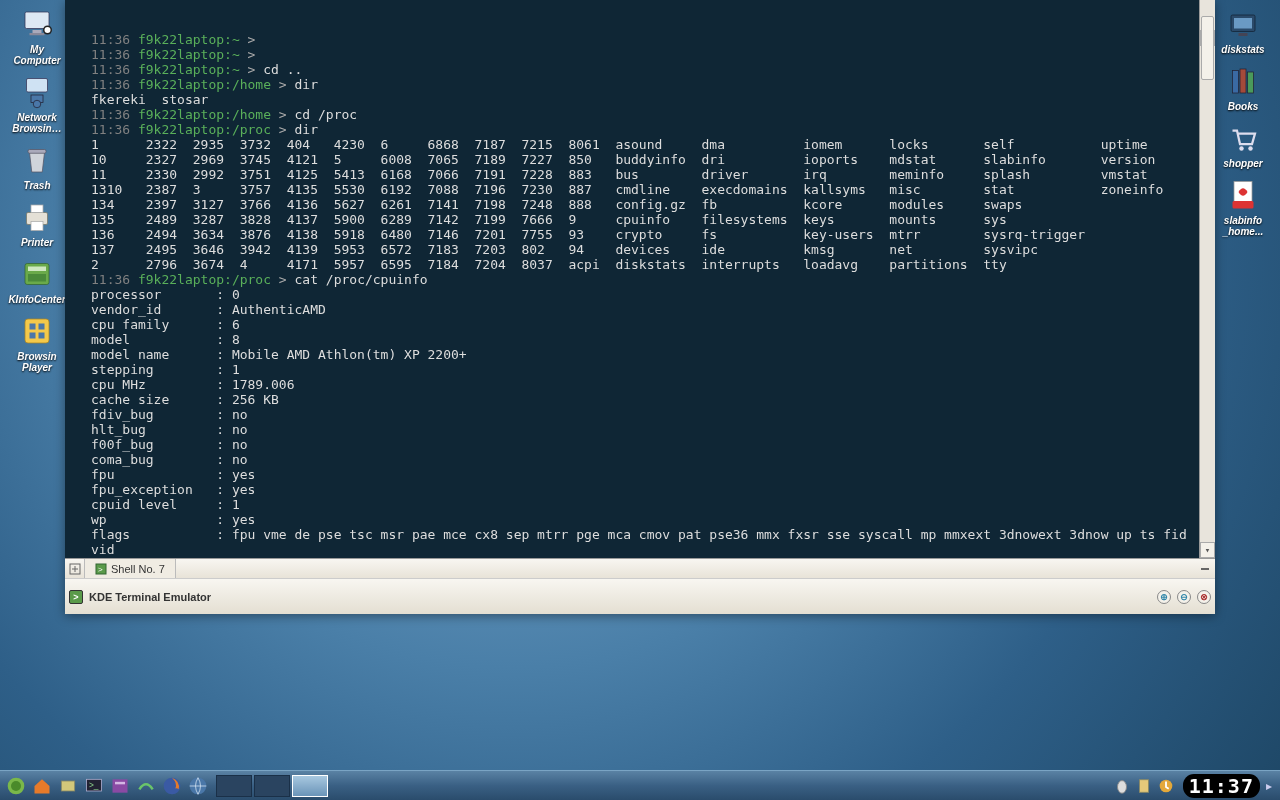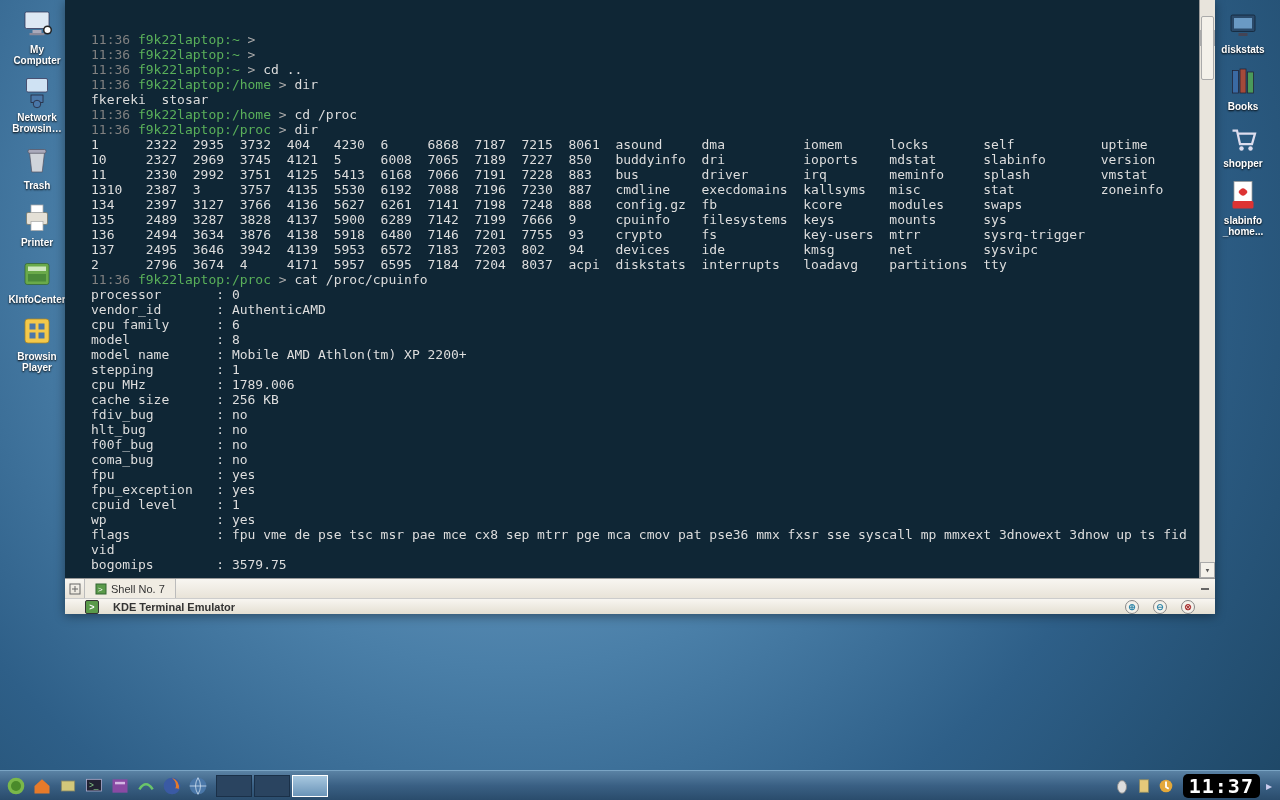--- a/index.html
+++ b/index.html
@@ -8,21 +8,21 @@
     background: radial-gradient(circle at 40% 30%, #8fb8d6 0%, #6a9bc2 20%, #4a7fa8 45%, #2e5f88 70%, #1e4766 100%);
     position: relative;
   }
   
   .desk-col { position: absolute; top: 4px; display: flex; flex-direction: column; gap: 6px; }
   .desk-left { left: 6px; width: 62px; }
   .desk-right { right: 6px; width: 62px; }
   .desk-icon { display: flex; flex-direction: column; align-items: center; color: #fff; font-size: 10px; text-align: center; cursor: pointer; user-select: none; text-shadow: 0 1px 2px #000; }
   .desk-icon .glyph { width: 40px; height: 40px; display: flex; align-items: center; justify-content: center; font-size: 26px; }
   .desk-icon .glyph svg { width: 36px; height: 36px; }
-  .desk-icon span.lbl { line-height: 11px; font-weight: bold; }
+  .desk-icon span.lbl { line-height: 11px; font-style: italic; font-weight: bold; }
 
   
   .term-window {
     position: absolute; left: 65px; top: 0; width: 1150px; height: 614px;
     display: flex; flex-direction: column;
     box-shadow: 0 2px 10px rgba(0,0,0,.4);
   }
   .term-body {
     flex: 1; background: #0f2635; color: #ddd;
     font-family: "DejaVu Sans Mono","Liberation Mono",monospace;
@@ -43,23 +43,23 @@
     height: 20px; background: linear-gradient(#f8f6f1,#e8e3d8);
     border-top: 1px solid #999; display: flex; align-items: stretch;
     font-size: 11px; color:#333;
   }
   .tabbar .newtab { width: 20px; display:flex; align-items:center; justify-content:center; border-right:1px solid #bbb; cursor:pointer;}
   .tabbar .tab { padding: 2px 10px; border-right:1px solid #bbb; background:#f0ece3; display:flex; align-items:center; gap:4px;}
   .tabbar .spacer { flex:1; }
   .tabbar .collapse { width:20px; display:flex; align-items:center; justify-content:center; cursor:pointer;}
 
   .titlebar {
-    height: 16px; background: linear-gradient(#f8f6f1,#e4dfd2);
+    height: 36px; background: linear-gradient(#f8f6f1,#e4dfd2);
     border-top: 1px solid #ccc; display:flex; align-items:center;
-    font-size: 11px; font-weight: bold; color:#333; padding: 0 20px; gap:14px;
+    font-size: 11px; font-weight: bold; color:#333; padding: 0 4px; gap:6px;
   }
   .titlebar .appicon { width:14px; height:14px; background:#5a9a4a; border:1px solid #333; border-radius:2px; display:flex; align-items:center; justify-content:center;}
   .titlebar .appicon::after{content:">";color:#fff;font-size:9px;}
   .titlebar .spacer{flex:1;}
   .winbtn { width:14px; height:14px; border-radius:50%; border:1px solid #888; display:flex; align-items:center; justify-content:center; font-size:9px; cursor:pointer; background:#f4f1ea;}
   .winbtn.close{color:#a33;}
 
   
   .taskbar {
     position:absolute; left:0; right:0; bottom:0; height:30px;
@@ -69,21 +69,21 @@
   .tb-btn { width:24px; height:24px; display:flex; align-items:center; justify-content:center; cursor:pointer; border-radius:3px; }
   .tb-btn svg{width:20px;height:20px;}
   .pager { display:flex; gap:2px; margin:0 4px;}
   .pager .desk{ width:36px; height:22px; background:#2a4460; border:1px solid #1a3048; cursor:pointer;}
   .pager .desk.active{ background:linear-gradient(#a8c8e0,#6a94b8); border-color:#fff;}
   .tb-spacer{flex:1;}
   .tray{display:flex; align-items:center; gap:4px; margin-right:6px;}
   .tray .tb-btn{width:18px;height:18px;}
   .clock {
     font-family: monospace; font-size:20px; font-weight:bold; color:#fff;
-    background:#000; padding:1px 6px; letter-spacing:1px; border-radius:5px;
+    background:#000; padding:1px 6px; letter-spacing:1px; border-radius:11px;
     display:flex; align-items:center; height:24px;
   }
   .expand-arrow{color:#cce; font-size:12px; padding:0 4px; cursor:pointer;}
 </style>
 </head>
 <body>
 
 <div class="desk-col desk-left">
   <div class="desk-icon">
     <div class="glyph">

